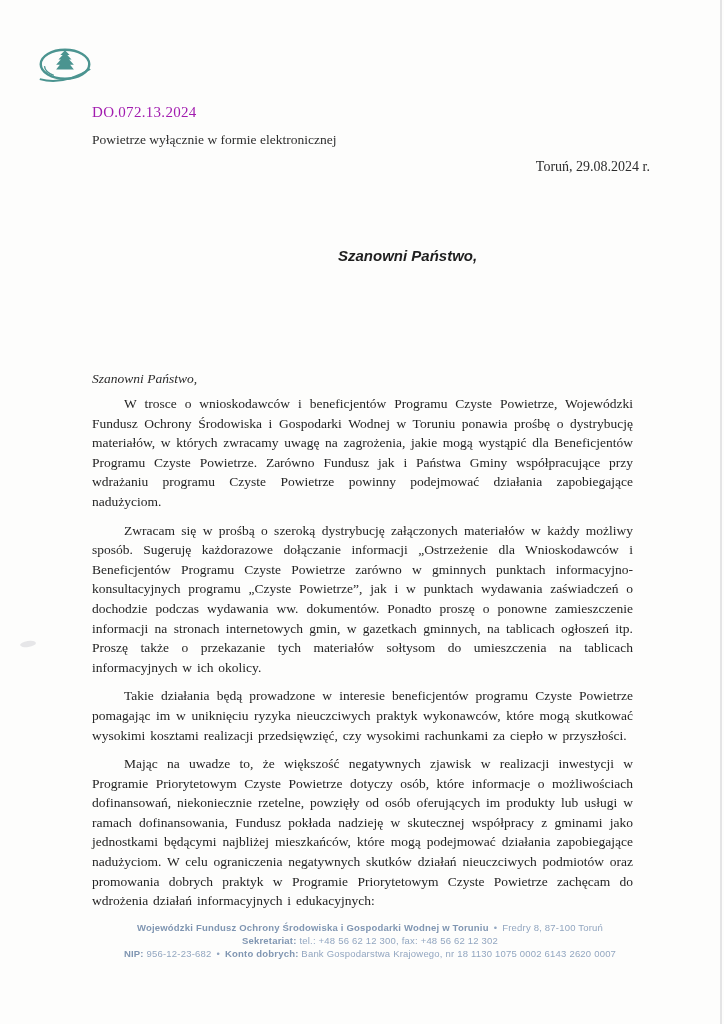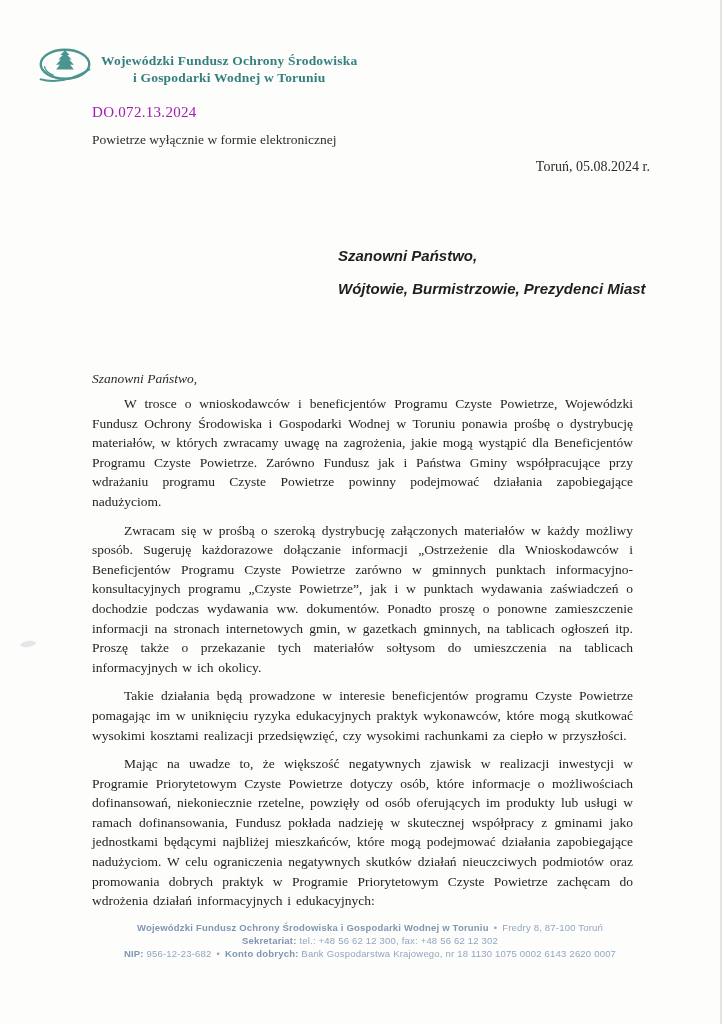--- a/index.html
+++ b/index.html
@@ -55,40 +55,35 @@
 
   <div class="letterhead">
     <span class="logo">
       <svg viewBox="0 0 60 46" width="56" height="44" aria-hidden="true">
         <ellipse cx="30" cy="19" rx="26" ry="15.5" fill="none" stroke="#4b9490" stroke-width="2.6"></ellipse>
         <path d="M8 21 a 24 13 0 0 0 10 10" fill="none" stroke="#4b9490" stroke-width="1.4"></path>
         <path d="M30 4 l5 5 h-2.5 l4.5 5 h-2.5 l5 5.5 h-4 l4 5 h-19 l4-5 h-4 l5-5.5 h-2.5 l4.5-5 h-2.5 z" fill="#4b9490"></path>
         <path d="M3 35 Q 28 42 57 24" fill="none" stroke="#4b9490" stroke-width="2"></path>
       </svg>
     </span>
-    <div class="orgname">
-      <div>Wojewódzki Fundusz Ochrony Środowiska</div>
-      <div>i Gospodarki Wodnej w Toruniu</div>
-    </div>
   </div>
 
   <div class="refnum">DO.072.13.2024</div>
   <div class="delivery">Powietrze wyłącznie w formie elektronicznej</div>
-  <div class="dateline">Toruń, 05.08.2024 r.</div>
+  <div class="dateline">Toruń, 29.08.2024 r.</div>
 
   <div class="recipient">
     <div>Szanowni Państwo,</div>
-    <div>Wójtowie, Burmistrzowie, Prezydenci Miast</div>
   </div>
 
   <div class="letter-body">
     <p class="salutation">Szanowni Państwo,</p>
     <p class="para">W trosce o wnioskodawców i beneficjentów Programu Czyste Powietrze, Wojewódzki Fundusz Ochrony Środowiska i Gospodarki Wodnej w Toruniu ponawia prośbę o dystrybucję materiałów, w których zwracamy uwagę na zagrożenia, jakie mogą wystąpić dla Beneficjentów Programu Czyste Powietrze. Zarówno Fundusz jak i Państwa Gminy współpracujące przy wdrażaniu programu Czyste Powietrze powinny podejmować działania zapobiegające nadużyciom.</p>
     <p class="para">Zwracam się w prośbą o szeroką dystrybucję załączonych materiałów w każdy możliwy sposób. Sugeruję każdorazowe dołączanie informacji „Ostrzeżenie dla Wnioskodawców i Beneficjentów Programu Czyste Powietrze zarówno w gminnych punktach informacyjno-konsultacyjnych programu „Czyste Powietrze”, jak i w punktach wydawania zaświadczeń o dochodzie podczas wydawania ww. dokumentów. Ponadto proszę o ponowne zamieszczenie informacji na stronach internetowych gmin, w gazetkach gminnych, na tablicach ogłoszeń itp. Proszę także o przekazanie tych materiałów sołtysom do umieszczenia na tablicach informacyjnych w ich okolicy.</p>
-    <p class="para">Takie działania będą prowadzone w interesie beneficjentów programu Czyste Powietrze pomagając im w uniknięciu ryzyka edukacyjnych praktyk wykonawców, które mogą skutkować wysokimi kosztami realizacji przedsięwzięć, czy wysokimi rachunkami za ciepło w przyszłości.</p>
+    <p class="para">Takie działania będą prowadzone w interesie beneficjentów programu Czyste Powietrze pomagając im w uniknięciu ryzyka nieuczciwych praktyk wykonawców, które mogą skutkować wysokimi kosztami realizacji przedsięwzięć, czy wysokimi rachunkami za ciepło w przyszłości.</p>
     <p class="para">Mając na uwadze to, że większość negatywnych zjawisk w realizacji inwestycji w Programie Priorytetowym Czyste Powietrze dotyczy osób, które informacje o możliwościach dofinansowań, niekoniecznie rzetelne, powzięły od osób oferujących im produkty lub usługi w ramach dofinansowania, Fundusz pokłada nadzieję w skutecznej współpracy z gminami jako jednostkami będącymi najbliżej mieszkańców, które mogą podejmować działania zapobiegające nadużyciom. W celu ograniczenia negatywnych skutków działań nieuczciwych podmiotów oraz promowania dobrych praktyk w Programie Priorytetowym Czyste Powietrze zachęcam do wdrożenia działań informacyjnych i edukacyjnych:</p>
   </div>
 
   <div class="footer">
     <div>
       <b>Wojewódzki Fundusz Ochrony Środowiska i Gospodarki Wodnej w Toruniu</b><span class="sep">•</span><span>Fredry 8, 87-100 Toruń</span>
     </div>
     <div>
       <b>Sekretariat:</b>&nbsp;<span>tel.: +48 56 62 12 300, fax: +48 56 62 12 302</span>
     </div>

